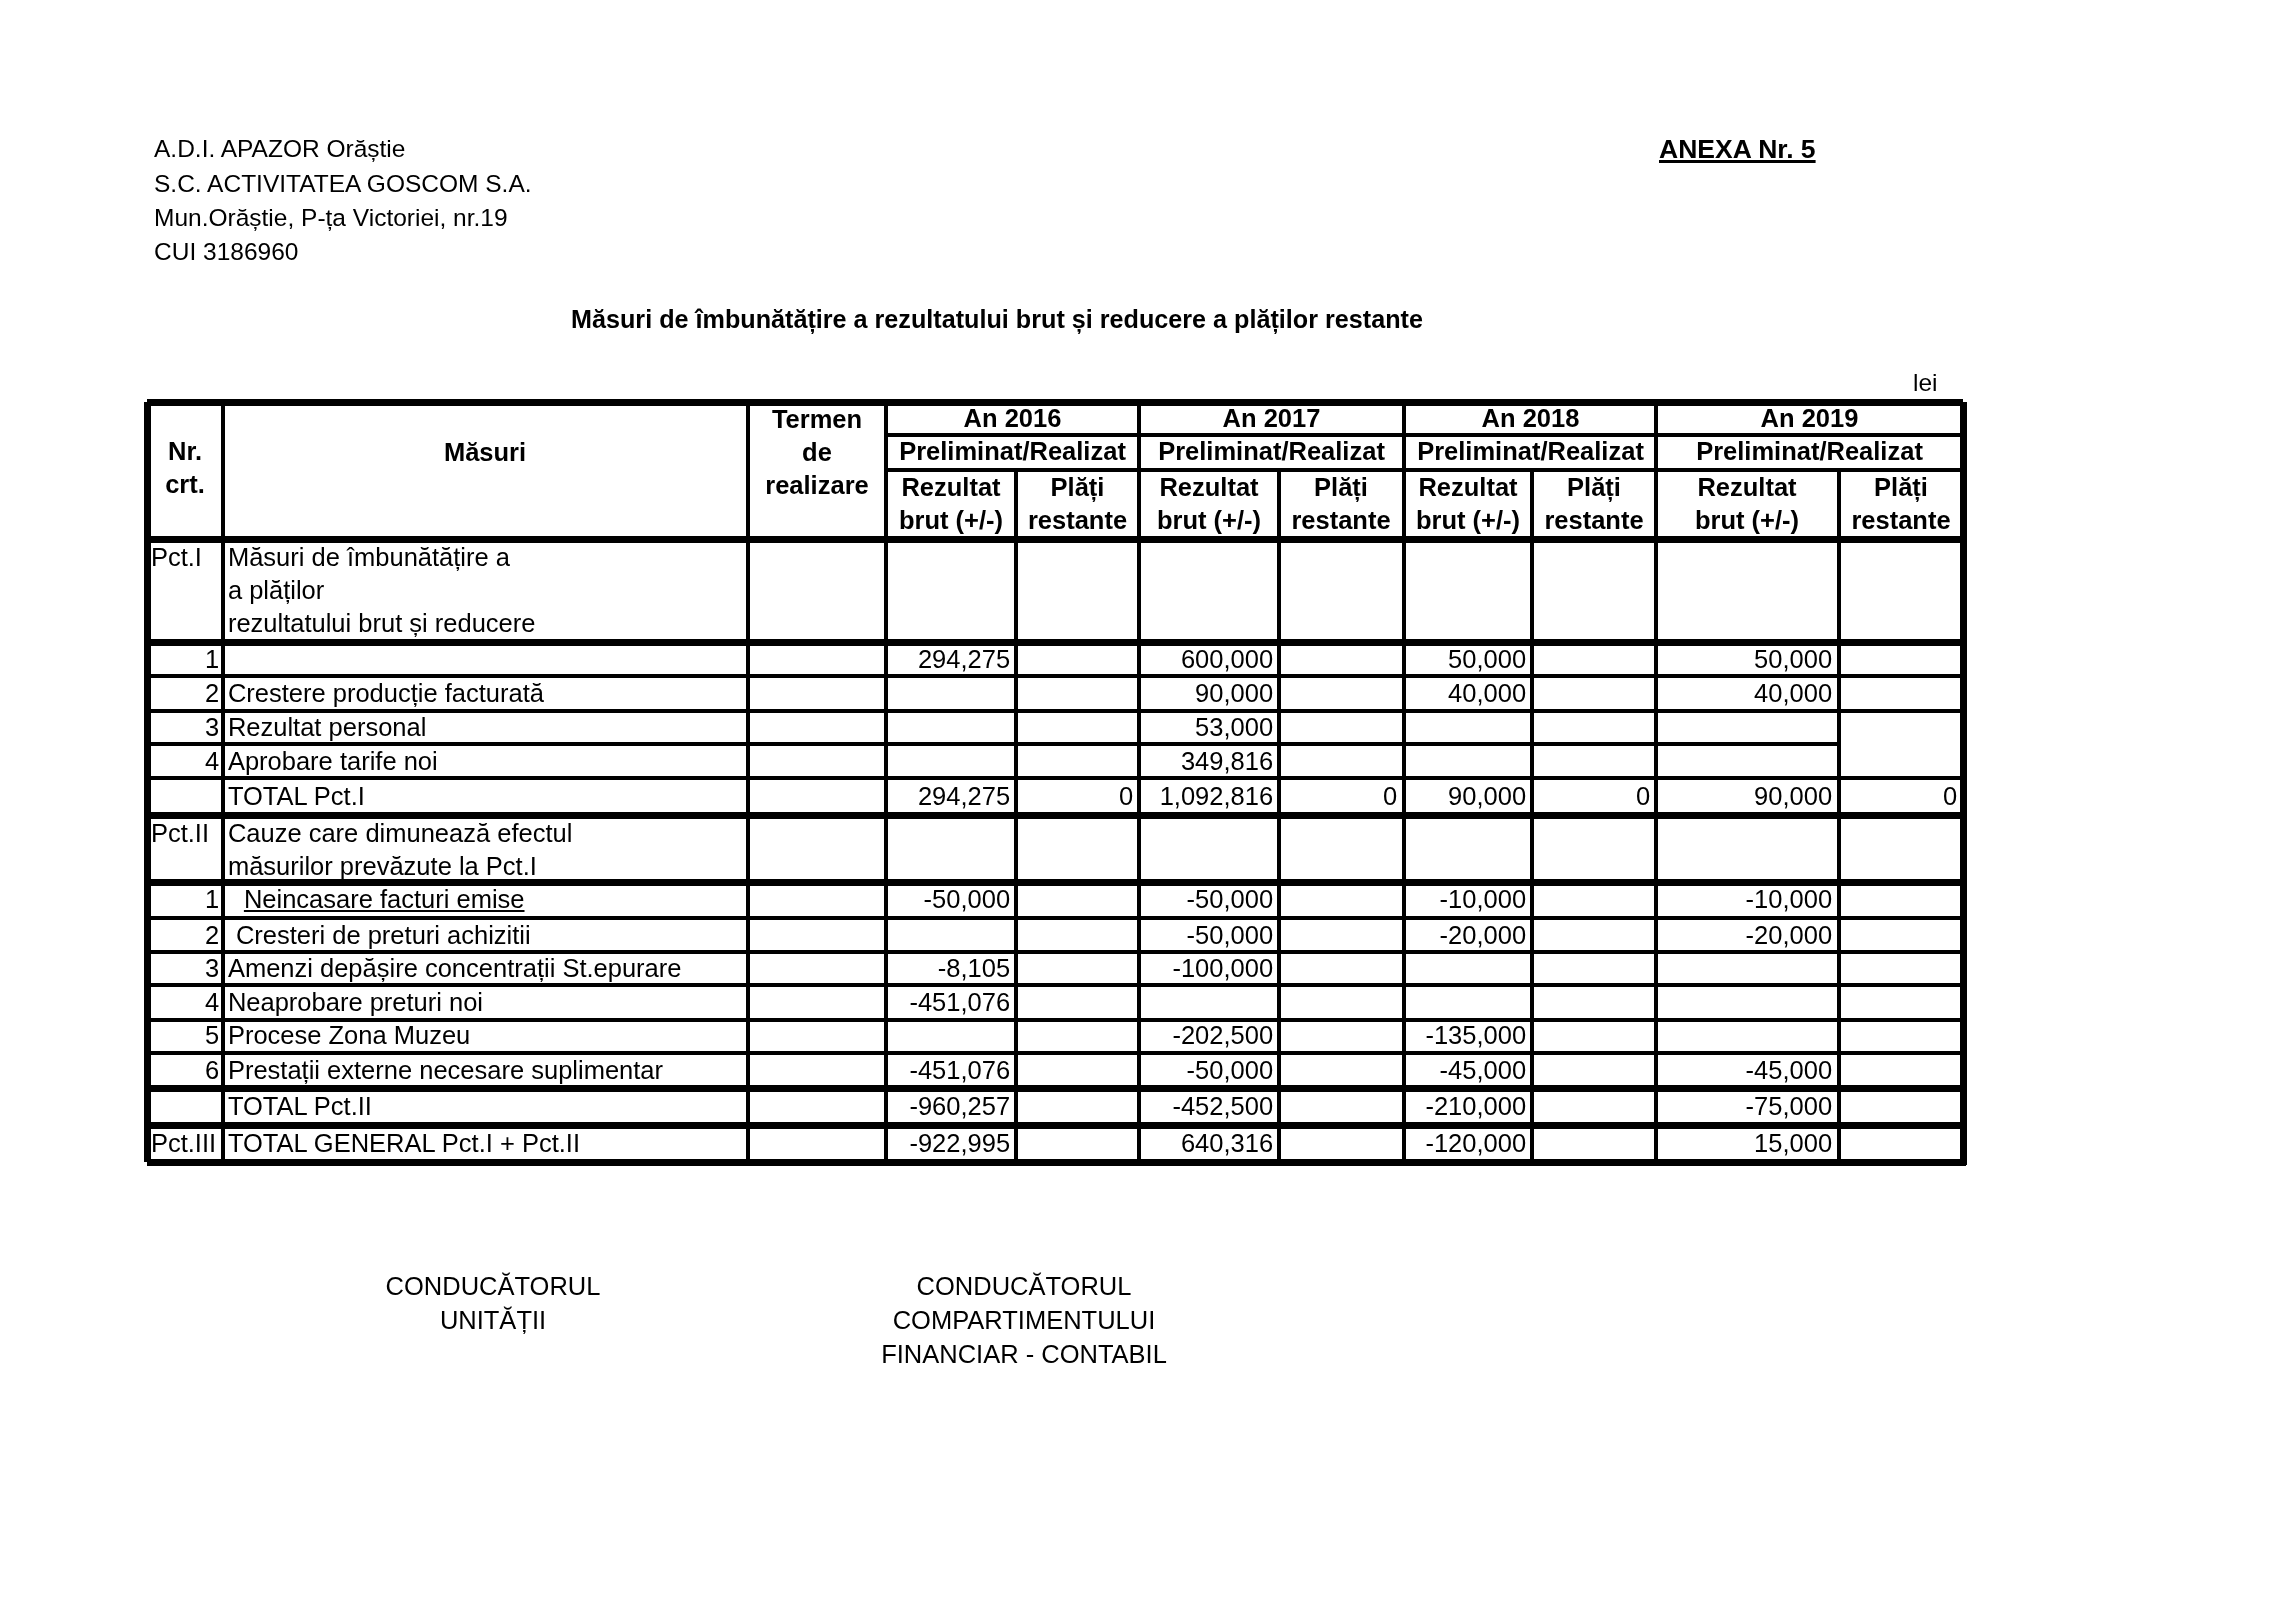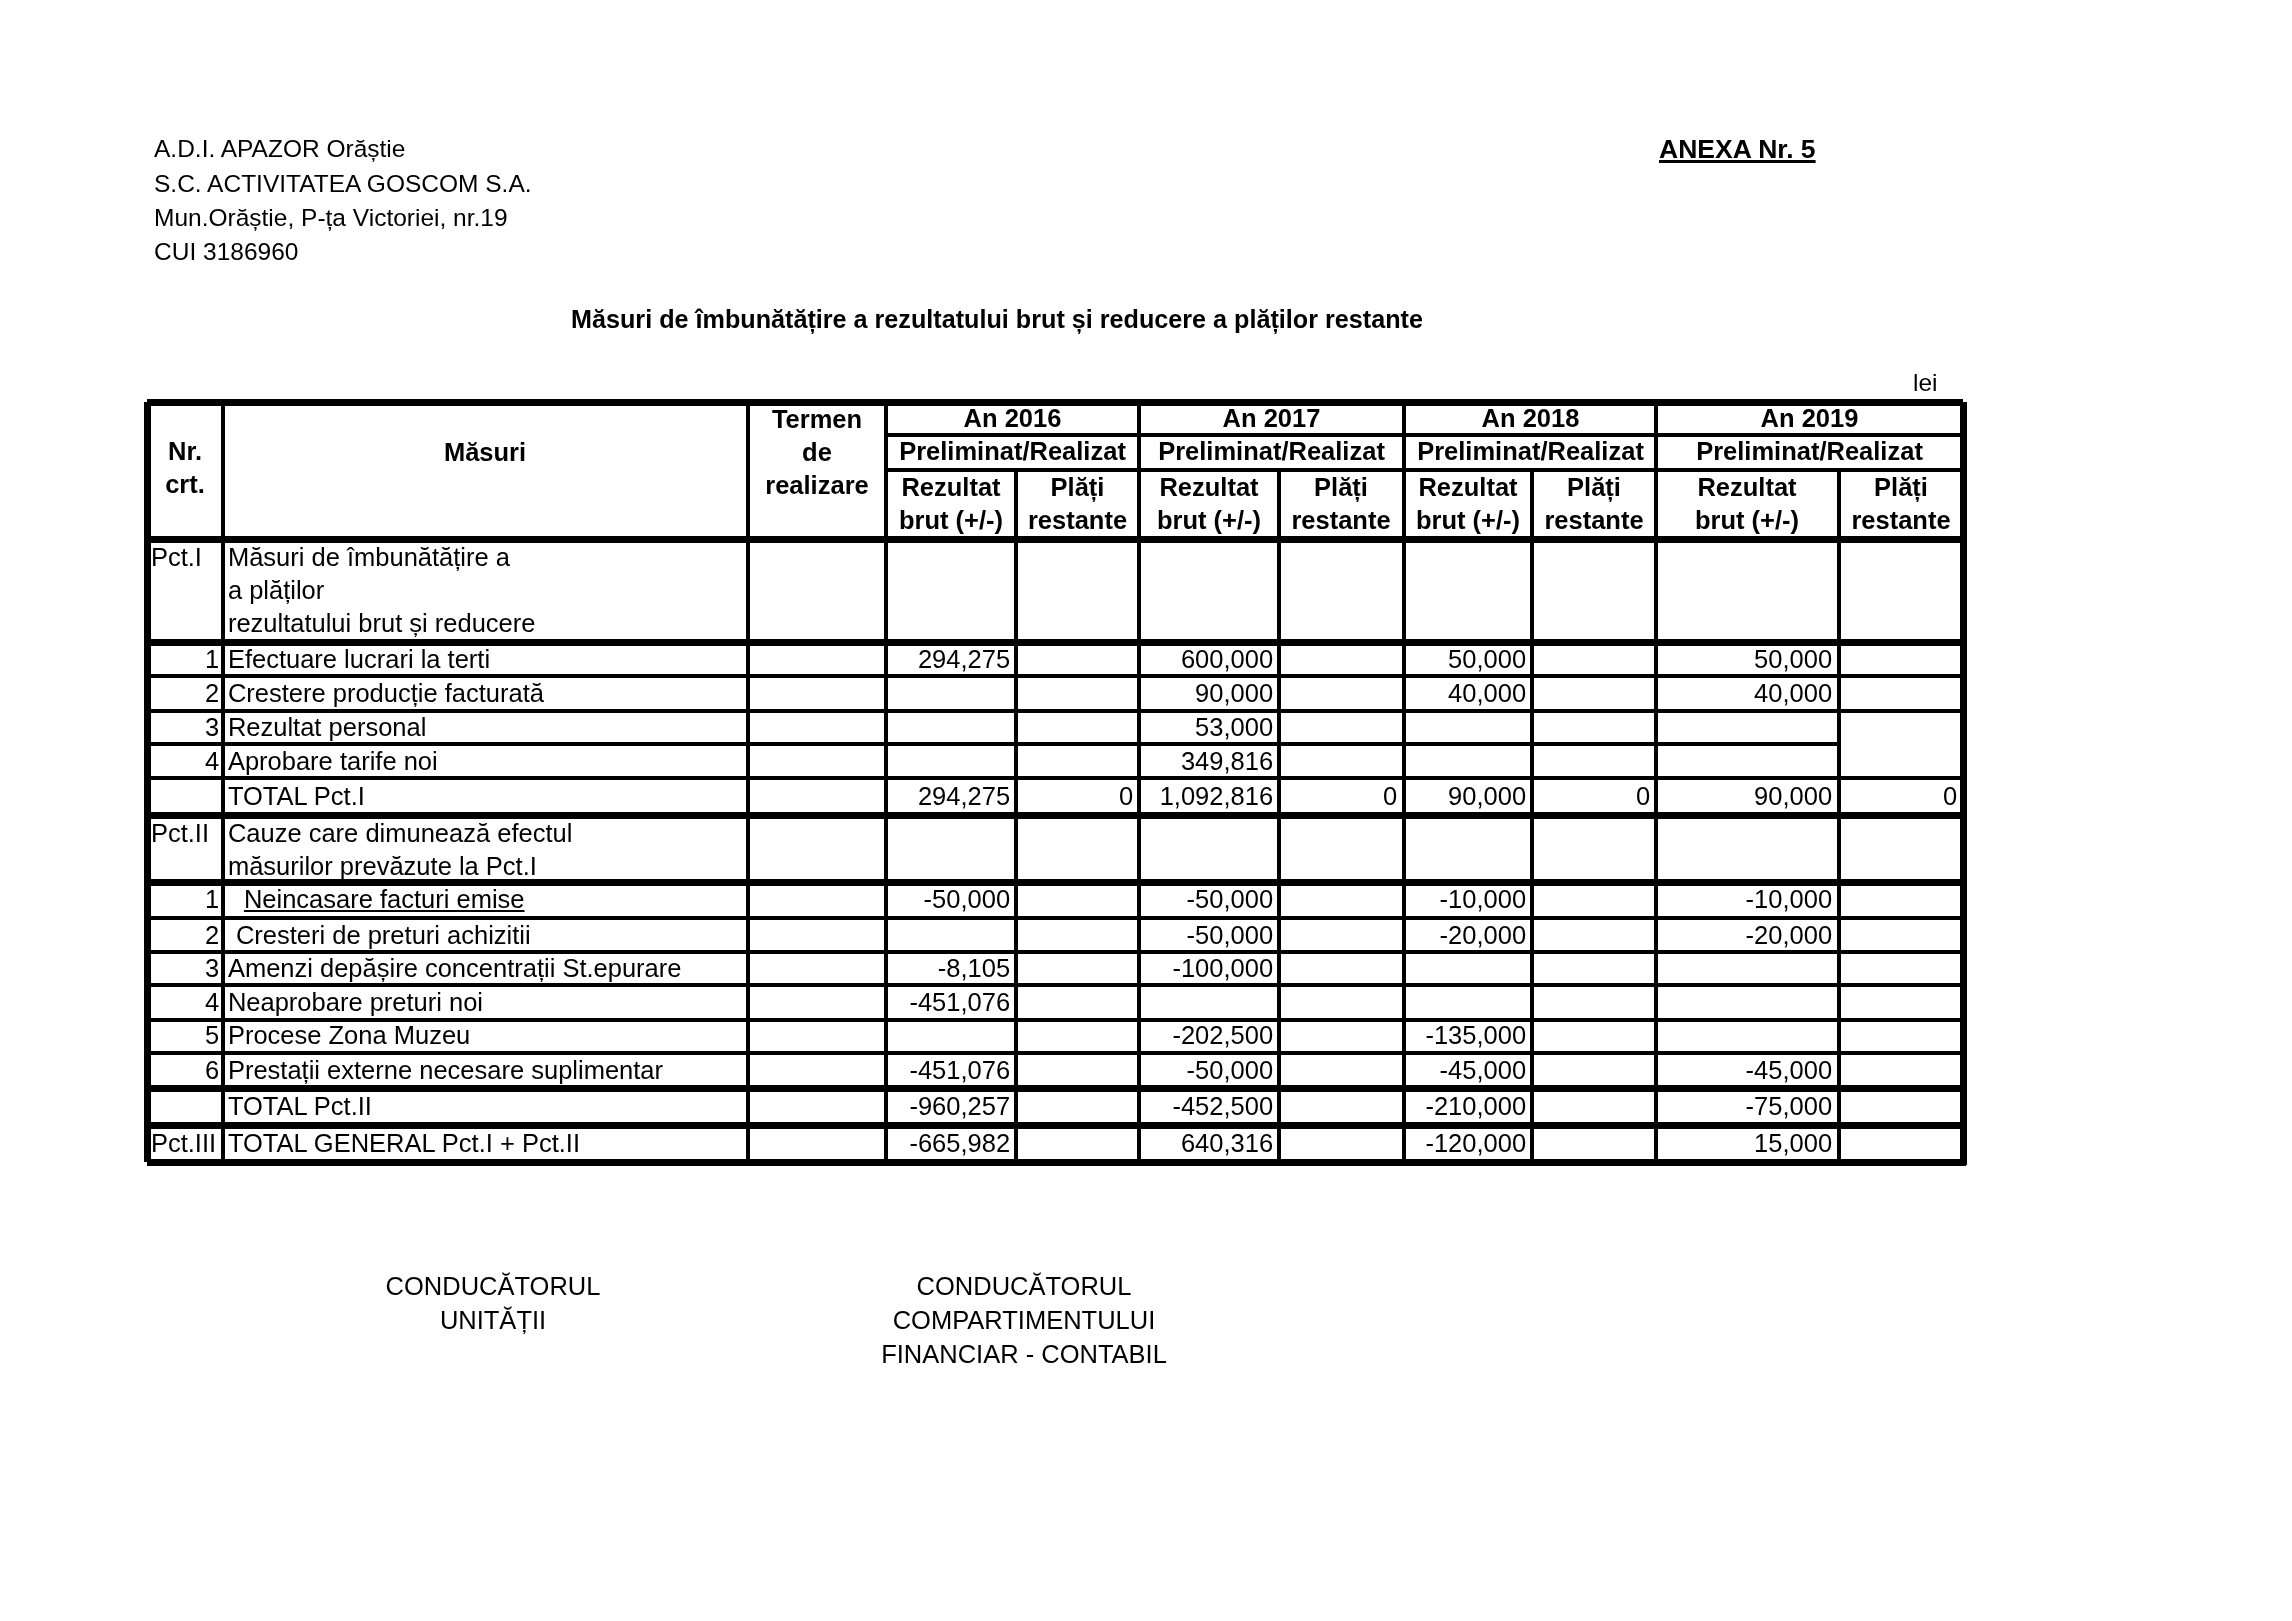--- a/index.html
+++ b/index.html
@@ -93,21 +93,20 @@
       <div>Măsuri de îmbunătățire a</div>
       <div>a plăților</div>
       <div>rezultatului brut și reducere</div>
     </div>
     <div class="cell sec" style="left: 0px; top: 415px; width: 76px; height: 33px;">Pct.II</div>
     <div class="cell lbl" style="left: 76px; top: 415px; width: 524px; height: 68px;">
       <div>Cauze care dimunează efectul</div>
       <div>măsurilor prevăzute la Pct.I</div>
     </div>
     <div class="cell nr" style="left: 0px; top: 240px; width: 76px; height: 34px; padding-top: 1px;">1</div>
-    <div class="cell lbl" style="left: 76px; top: 240px; width: 524px; height: 34px; padding-top: 1px;">Efectuare lucrari la terti</div>
     <div class="cell lbl" style="left: 601px; top: 240px; width: 138px; height: 34px; padding-top: 1px;"></div>
     <div class="cell num" style="left: 739px; top: 240px; width: 130px; height: 34px; padding-top: 1px;">294,275</div>
     <div class="cell num" style="left: 869px; top: 240px; width: 123px; height: 34px; padding-top: 1px;"></div>
     <div class="cell num" style="left: 992px; top: 240px; width: 140px; height: 34px; padding-top: 1px;">600,000</div>
     <div class="cell num" style="left: 1132px; top: 240px; width: 124px; height: 34px; padding-top: 1px;"></div>
     <div class="cell num" style="left: 1257px; top: 240px; width: 128px; height: 34px; padding-top: 1px;">50,000</div>
     <div class="cell num" style="left: 1385px; top: 240px; width: 124px; height: 34px; padding-top: 1px;"></div>
     <div class="cell num" style="left: 1509px; top: 240px; width: 182px; height: 34px; padding-top: 1px;">50,000</div>
     <div class="cell num" style="left: 1692px; top: 240px; width: 124px; height: 34px; padding-top: 1px;"></div>
     <div class="cell nr" style="left: 0px; top: 274px; width: 76px; height: 34px; padding-top: 1px;">2</div>
@@ -227,21 +226,21 @@
     <div class="cell num" style="left: 869px; top: 686px; width: 123px; height: 37px; padding-top: 2px;"></div>
     <div class="cell num" style="left: 992px; top: 686px; width: 140px; height: 37px; padding-top: 2px;">-452,500</div>
     <div class="cell num" style="left: 1132px; top: 686px; width: 124px; height: 37px; padding-top: 2px;"></div>
     <div class="cell num" style="left: 1257px; top: 686px; width: 128px; height: 37px; padding-top: 2px;">-210,000</div>
     <div class="cell num" style="left: 1385px; top: 686px; width: 124px; height: 37px; padding-top: 2px;"></div>
     <div class="cell num" style="left: 1509px; top: 686px; width: 182px; height: 37px; padding-top: 2px;">-75,000</div>
     <div class="cell num" style="left: 1692px; top: 686px; width: 124px; height: 37px; padding-top: 2px;"></div>
     <div class="cell sec" style="left: 0px; top: 723px; width: 76px; height: 36px; padding-top: 2px;">Pct.III</div>
     <div class="cell lbl" style="left: 76px; top: 723px; width: 524px; height: 36px; padding-top: 2px;">TOTAL GENERAL Pct.I + Pct.II</div>
     <div class="cell lbl" style="left: 601px; top: 723px; width: 138px; height: 36px; padding-top: 2px;"></div>
-    <div class="cell num" style="left: 739px; top: 723px; width: 130px; height: 36px; padding-top: 2px;">-665,982</div>
+    <div class="cell num" style="left: 739px; top: 723px; width: 130px; height: 36px; padding-top: 2px;">-922,995</div>
     <div class="cell num" style="left: 869px; top: 723px; width: 123px; height: 36px; padding-top: 2px;"></div>
     <div class="cell num" style="left: 992px; top: 723px; width: 140px; height: 36px; padding-top: 2px;">640,316</div>
     <div class="cell num" style="left: 1132px; top: 723px; width: 124px; height: 36px; padding-top: 2px;"></div>
     <div class="cell num" style="left: 1257px; top: 723px; width: 128px; height: 36px; padding-top: 2px;">-120,000</div>
     <div class="cell num" style="left: 1385px; top: 723px; width: 124px; height: 36px; padding-top: 2px;"></div>
     <div class="cell num" style="left: 1509px; top: 723px; width: 182px; height: 36px; padding-top: 2px;">15,000</div>
     <div class="cell num" style="left: 1692px; top: 723px; width: 124px; height: 36px; padding-top: 2px;"></div>
     <div class="hline" style="left: 0px; width: 1816px; top: -2.9px; height: 6.9px;"></div>
     <div class="hline" style="left: 0px; width: 1819px; top: 757px; height: 6.9px;"></div>
     <div class="vline" style="top: 0px; height: 760px; left: -2.9px; width: 6.9px;"></div>

